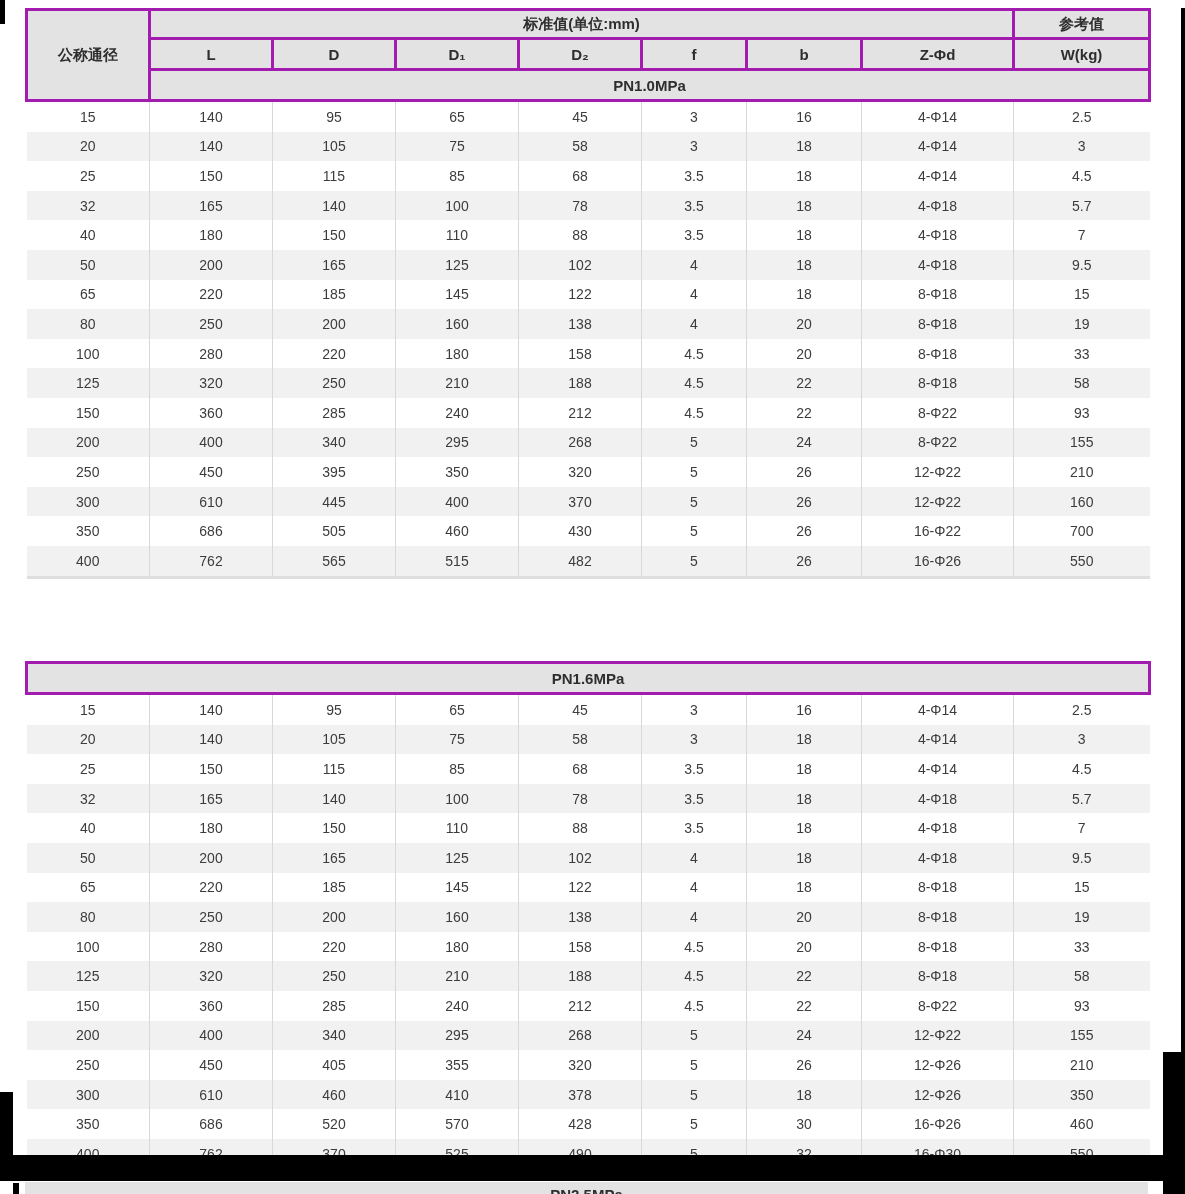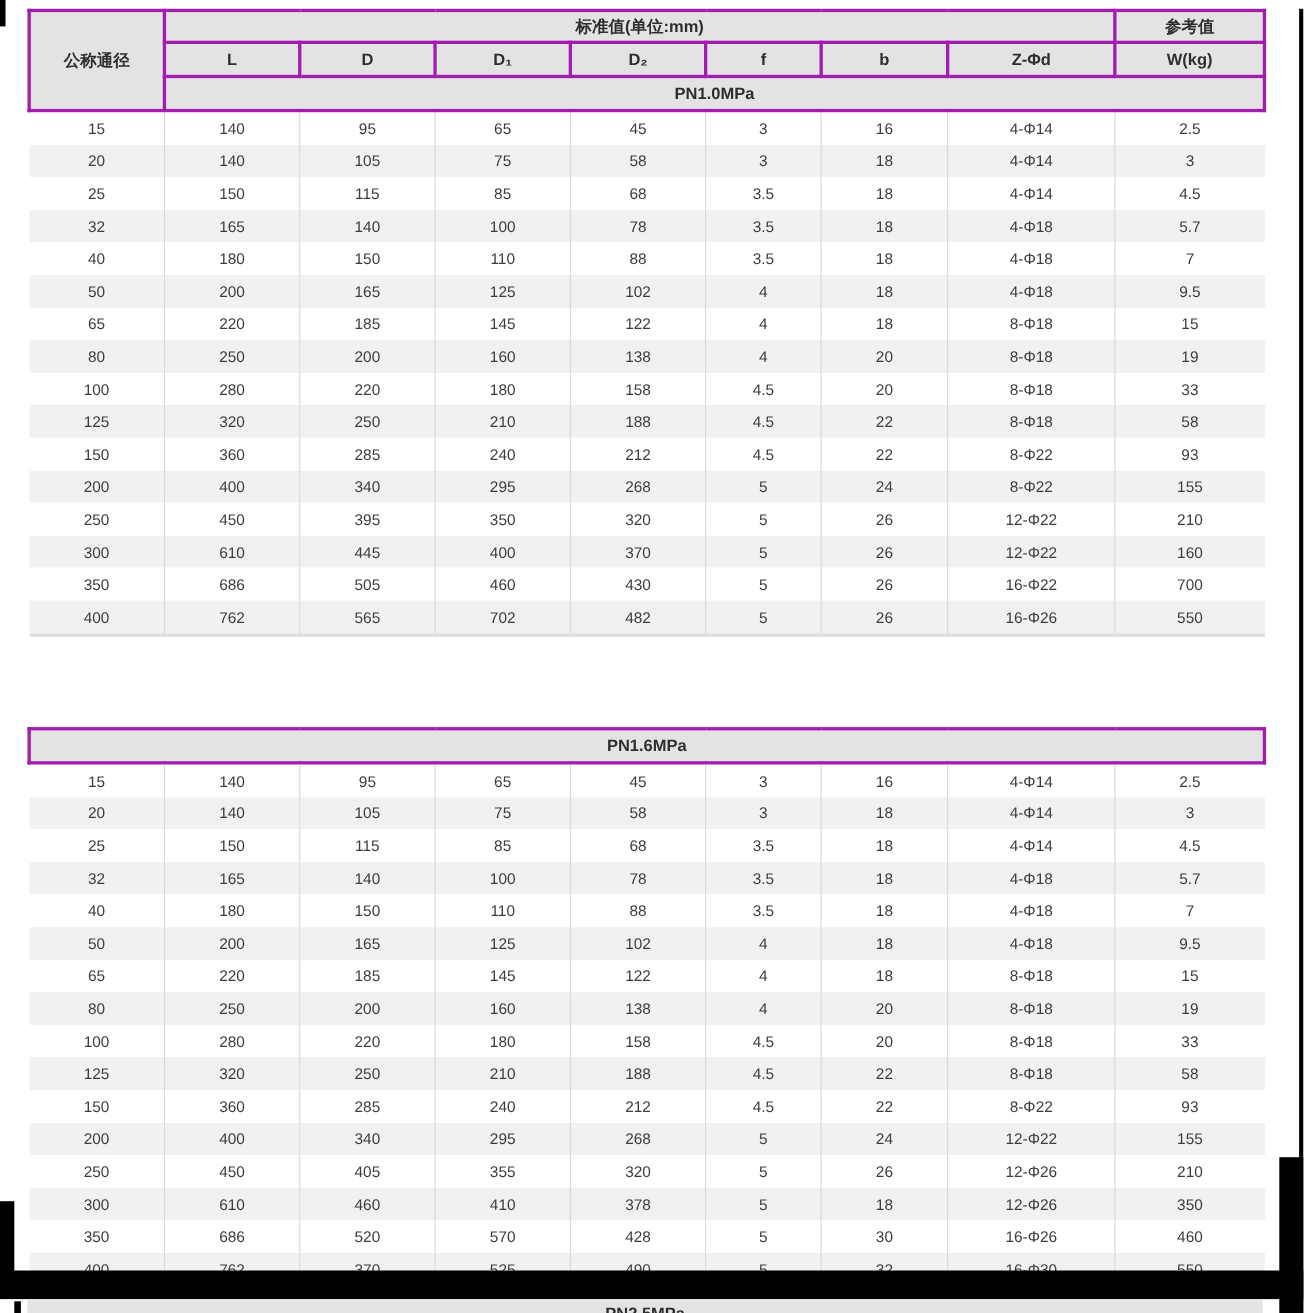--- a/index.html
+++ b/index.html
@@ -248,21 +248,21 @@
           <td>430</td>
           <td>5</td>
           <td>26</td>
           <td>16-Φ22</td>
           <td>700</td>
         </tr>
         <tr>
           <td>400</td>
           <td>762</td>
           <td>565</td>
-          <td>702</td>
+          <td>515</td>
           <td>482</td>
           <td>5</td>
           <td>26</td>
           <td>16-Φ26</td>
           <td>550</td>
         </tr>
       </tbody>
   </table>
 </div>
 

